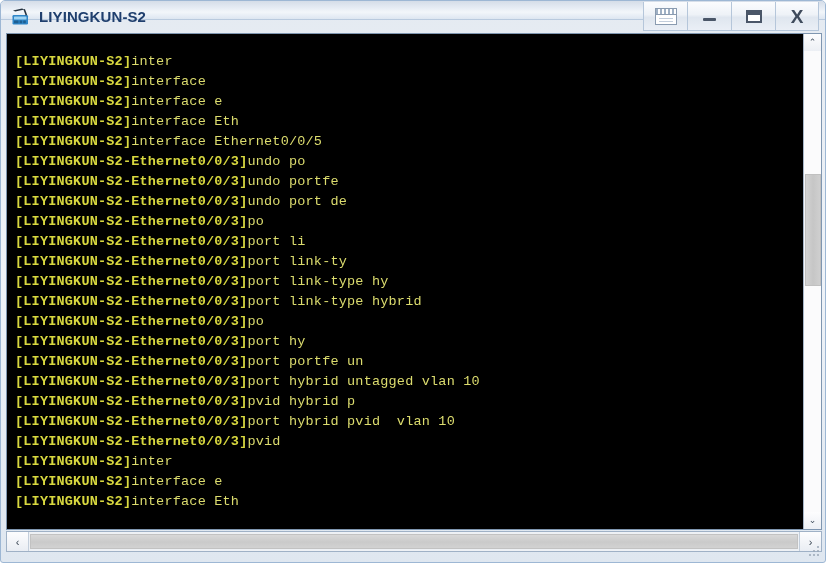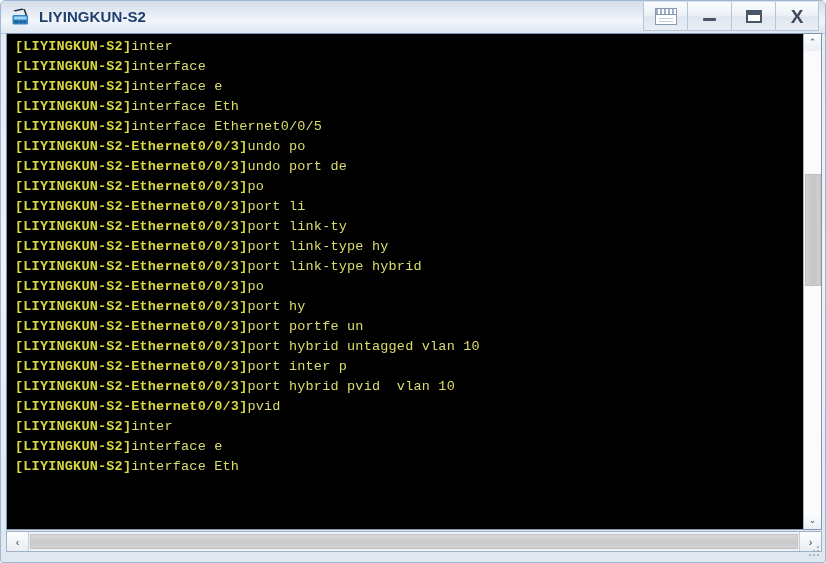--- a/index.html
+++ b/index.html
@@ -25,21 +25,21 @@
     border: 1px solid #9db7d4;
     border-radius: 5px 5px 3px 3px;
     overflow: hidden;
   }
 
   
   .titlebar {
     position: absolute;
     left: 0; top: 0;
     width: 826px;
-    height: 33px;
+    height: 19px;
     background: linear-gradient(to bottom, #d5dde8 0%, #e6ecf4 38%, #f2f6fa 62%, #dde6f1 100%);
     border-bottom: 1px solid #b9cade;
     box-sizing: border-box;
   }
   .title-left {
     position: absolute;
     left: 9px; top: 5px;
     display: flex;
     align-items: center;
     gap: 7px;
@@ -150,21 +150,21 @@
     background: #000000;
     overflow: hidden;
   }
   .term-screen {
     position: absolute;
     left: 0; top: 0;
     width: 797px;
     height: 495px;
     background: #000000;
     overflow: hidden;
-    padding: 3px 0 0 8px;
+    padding: 18px 0 0 8px;
     box-sizing: border-box;
   }
   .term-line {
     font-family: "Liberation Mono", "DejaVu Sans Mono", monospace;
     font-size: 13.5px;
     line-height: 20px;
     white-space: pre;
     color: #d6d64a;
     letter-spacing: 0.2px;
     height: 20px;
@@ -314,31 +314,32 @@
   </div>
 
   <div class="term-frame">
     <div class="term-screen" id="term-screen">
         <div class="term-line"><span class="prompt">[LIYINGKUN-S2]</span><span class="cmd">inter</span></div>
         <div class="term-line"><span class="prompt">[LIYINGKUN-S2]</span><span class="cmd">interface</span></div>
         <div class="term-line"><span class="prompt">[LIYINGKUN-S2]</span><span class="cmd">interface e</span></div>
         <div class="term-line"><span class="prompt">[LIYINGKUN-S2]</span><span class="cmd">interface Eth</span></div>
         <div class="term-line"><span class="prompt">[LIYINGKUN-S2]</span><span class="cmd">interface Ethernet0/0/5</span></div>
         <div class="term-line"><span class="prompt">[LIYINGKUN-S2-Ethernet0/0/3]</span><span class="cmd">undo po</span></div>
+        <div class="term-line"><span class="prompt">[LIYINGKUN-S2-Ethernet0/0/3]</span><span class="cmd">undo portfe</span></div>
         <div class="term-line"><span class="prompt">[LIYINGKUN-S2-Ethernet0/0/3]</span><span class="cmd">undo port de</span></div>
         <div class="term-line"><span class="prompt">[LIYINGKUN-S2-Ethernet0/0/3]</span><span class="cmd">po</span></div>
         <div class="term-line"><span class="prompt">[LIYINGKUN-S2-Ethernet0/0/3]</span><span class="cmd">port li</span></div>
         <div class="term-line"><span class="prompt">[LIYINGKUN-S2-Ethernet0/0/3]</span><span class="cmd">port link-ty</span></div>
         <div class="term-line"><span class="prompt">[LIYINGKUN-S2-Ethernet0/0/3]</span><span class="cmd">port link-type hy</span></div>
         <div class="term-line"><span class="prompt">[LIYINGKUN-S2-Ethernet0/0/3]</span><span class="cmd">port link-type hybrid</span></div>
         <div class="term-line"><span class="prompt">[LIYINGKUN-S2-Ethernet0/0/3]</span><span class="cmd">po</span></div>
         <div class="term-line"><span class="prompt">[LIYINGKUN-S2-Ethernet0/0/3]</span><span class="cmd">port hy</span></div>
         <div class="term-line"><span class="prompt">[LIYINGKUN-S2-Ethernet0/0/3]</span><span class="cmd">port portfe un</span></div>
         <div class="term-line"><span class="prompt">[LIYINGKUN-S2-Ethernet0/0/3]</span><span class="cmd">port hybrid untagged vlan 10</span></div>
-        <div class="term-line"><span class="prompt">[LIYINGKUN-S2-Ethernet0/0/3]</span><span class="cmd">port inter p</span></div>
+        <div class="term-line"><span class="prompt">[LIYINGKUN-S2-Ethernet0/0/3]</span><span class="cmd">pvid hybrid p</span></div>
         <div class="term-line"><span class="prompt">[LIYINGKUN-S2-Ethernet0/0/3]</span><span class="cmd">port hybrid pvid  vlan 10</span></div>
         <div class="term-line"><span class="prompt">[LIYINGKUN-S2-Ethernet0/0/3]</span><span class="cmd">pvid</span></div>
         <div class="term-line"><span class="prompt">[LIYINGKUN-S2]</span><span class="cmd">inter</span></div>
         <div class="term-line"><span class="prompt">[LIYINGKUN-S2]</span><span class="cmd">interface e</span></div>
         <div class="term-line"><span class="prompt">[LIYINGKUN-S2]</span><span class="cmd">interface Eth</span></div>
       </div>
 
     <div class="vscroll">
       <div class="sb-arrow">⌃</div>
       <div class="vtrack-top"></div>

